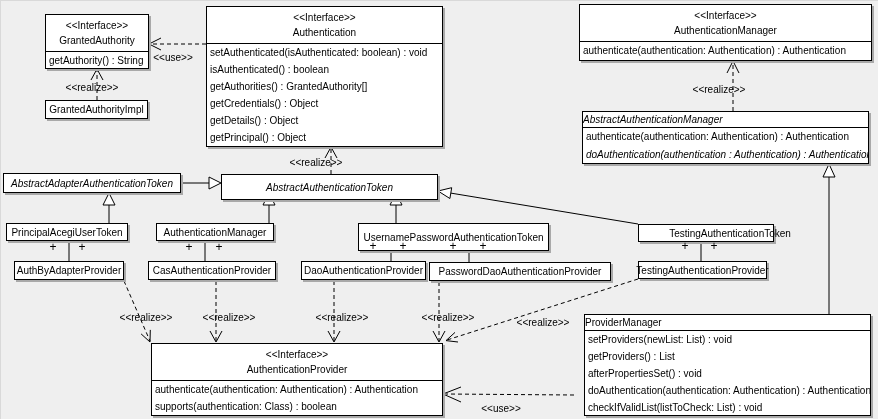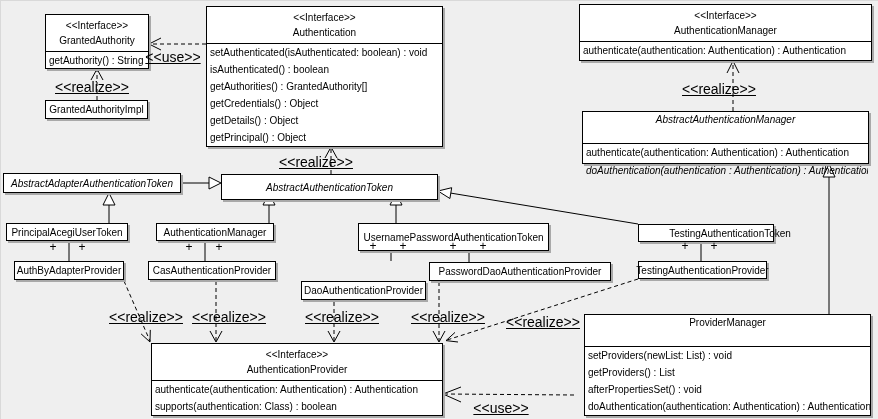--- a/index.html
+++ b/index.html
@@ -4,30 +4,30 @@
 <style>
   html,body{margin:0;padding:0;}
   body{background:#efefef;font-family:"Liberation Sans","DejaVu Sans",sans-serif;}
   #canvas{position:relative;width:878px;height:419px;background:#efefef;overflow:hidden;border:1px solid #d9d9d9;}
   svg.wires{position:absolute;left:0;top:0;pointer-events:none;}
   .cls{position:absolute;box-sizing:border-box;background:#fff;border:1px solid #000;
        box-shadow:2px 2px 0 #a9a9a9;font-size:10px;color:#000;z-index:2;}
   .hdr{border-bottom:1px solid #000;text-align:center;padding:3px 2px 2px;}
   .stereo{line-height:15px;white-space:nowrap;}
   .cname{line-height:16px;white-space:nowrap;}
-  .nm-row{box-sizing:border-box;height:32px;line-height:15px;text-align:center;
+  .nm-row{box-sizing:border-box;height:16px;line-height:15px;
           border-bottom:1px solid #000;white-space:nowrap;overflow:hidden;}
   .name-only{display:flex;align-items:center;justify-content:center;}
   .name-only .cname{line-height:normal;}
   .m{padding:0 3px;white-space:nowrap;overflow:hidden;}
   .r17 .m{height:17px;line-height:17px;}
   .r18 .m{height:18px;line-height:18px;}
   .it{font-style:italic;}
-  .lbl{position:absolute;transform:translate(-50%,-50%);font-size:14px;white-space:nowrap;
-       color:#000;z-index:3;text-decoration:underline;}
+  .lbl{position:absolute;transform:translate(-50%,-50%);font-size:10px;white-space:nowrap;
+       color:#000;z-index:3;}
   .plus{position:absolute;transform:translate(-50%,-50%);font-size:12px;color:#000;z-index:3;}
 </style>
 </head>
 <body>
 
 <div id="canvas">
 
   <svg class="wires" width="878" height="419" viewBox="0 0 878 419">
     <g stroke="#000" stroke-width="1" fill="none">
 
@@ -134,21 +134,21 @@
   <div class="cls name-only" style="left:637px;top:223px;width:136px;height:18px;padding-left:48px;">
     <div class="cname">TestingAuthenticationToken</div>
   </div>
 
   <div class="cls name-only" style="left:13px;top:260px;width:110px;height:19px;">
     <div class="cname">AuthByAdapterProvider</div>
   </div>
   <div class="cls name-only" style="left:147px;top:260px;width:128px;height:19px;">
     <div class="cname">CasAuthenticationProvider</div>
   </div>
-  <div class="cls name-only" style="left:300px;top:260px;width:125px;height:19px;margin-top:20px;">
+  <div class="cls name-only" style="left:300px;top:260px;width:125px;height:19px;">
     <div class="cname">DaoAuthenticationProvider</div>
   </div>
   <div class="cls name-only" style="left:428px;top:261px;width:182px;height:19px;">
     <div class="cname">PasswordDaoAuthenticationProvider</div>
   </div>
   <div class="cls name-only" style="left:637px;top:260px;width:129px;height:18px;">
     <div class="cname">TestingAuthenticationProvider</div>
   </div>
 
   <div class="cls r17" style="left:150px;top:342px;width:292px;height:73px;">

